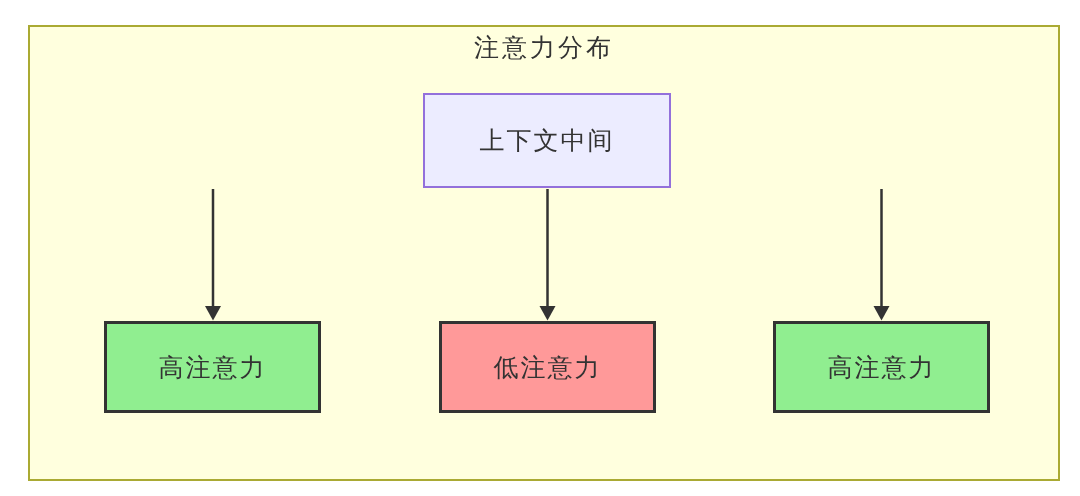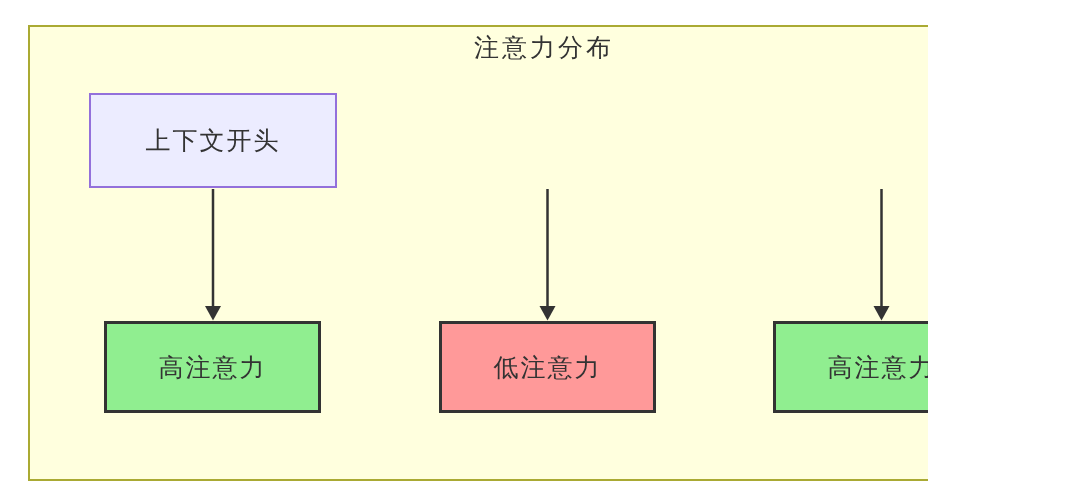--- a/index.html
+++ b/index.html
@@ -3,21 +3,21 @@
 <meta charset="utf-8">
 <style>
   
   html, body {
     margin: 0;
     padding: 0;
     background: #ffffff;
   }
   .page {
     position: relative;
-    width: 928px;
+    width: 1080px;
     height: 496px;
     background: #ffffff;
     font-family: "Liberation Sans", "DejaVu Sans", sans-serif;
     overflow: hidden;
     color: var(--text, #333333);
   }
   .cluster {
     position: absolute;
     left: 28px;
     top: 25px;
@@ -79,22 +79,22 @@
 </style>
 </head>
 <body>
 
 <div class="page">
 
   <div class="cluster">
     <div class="cluster-title">注意力分布</div>
   </div>
 
-  <div class="node ctx ctx-start">
-    <span>上下文开头</span>
+  <div class="node ctx ctx-middle">
+    <span>上下文中间</span>
   </div>
 
   <div class="node attn high attn-1">
     <span>高注意力</span>
   </div>
   <div class="node attn low attn-2">
     <span>低注意力</span>
   </div>
   <div class="node attn high attn-3">
     <span>高注意力</span>

